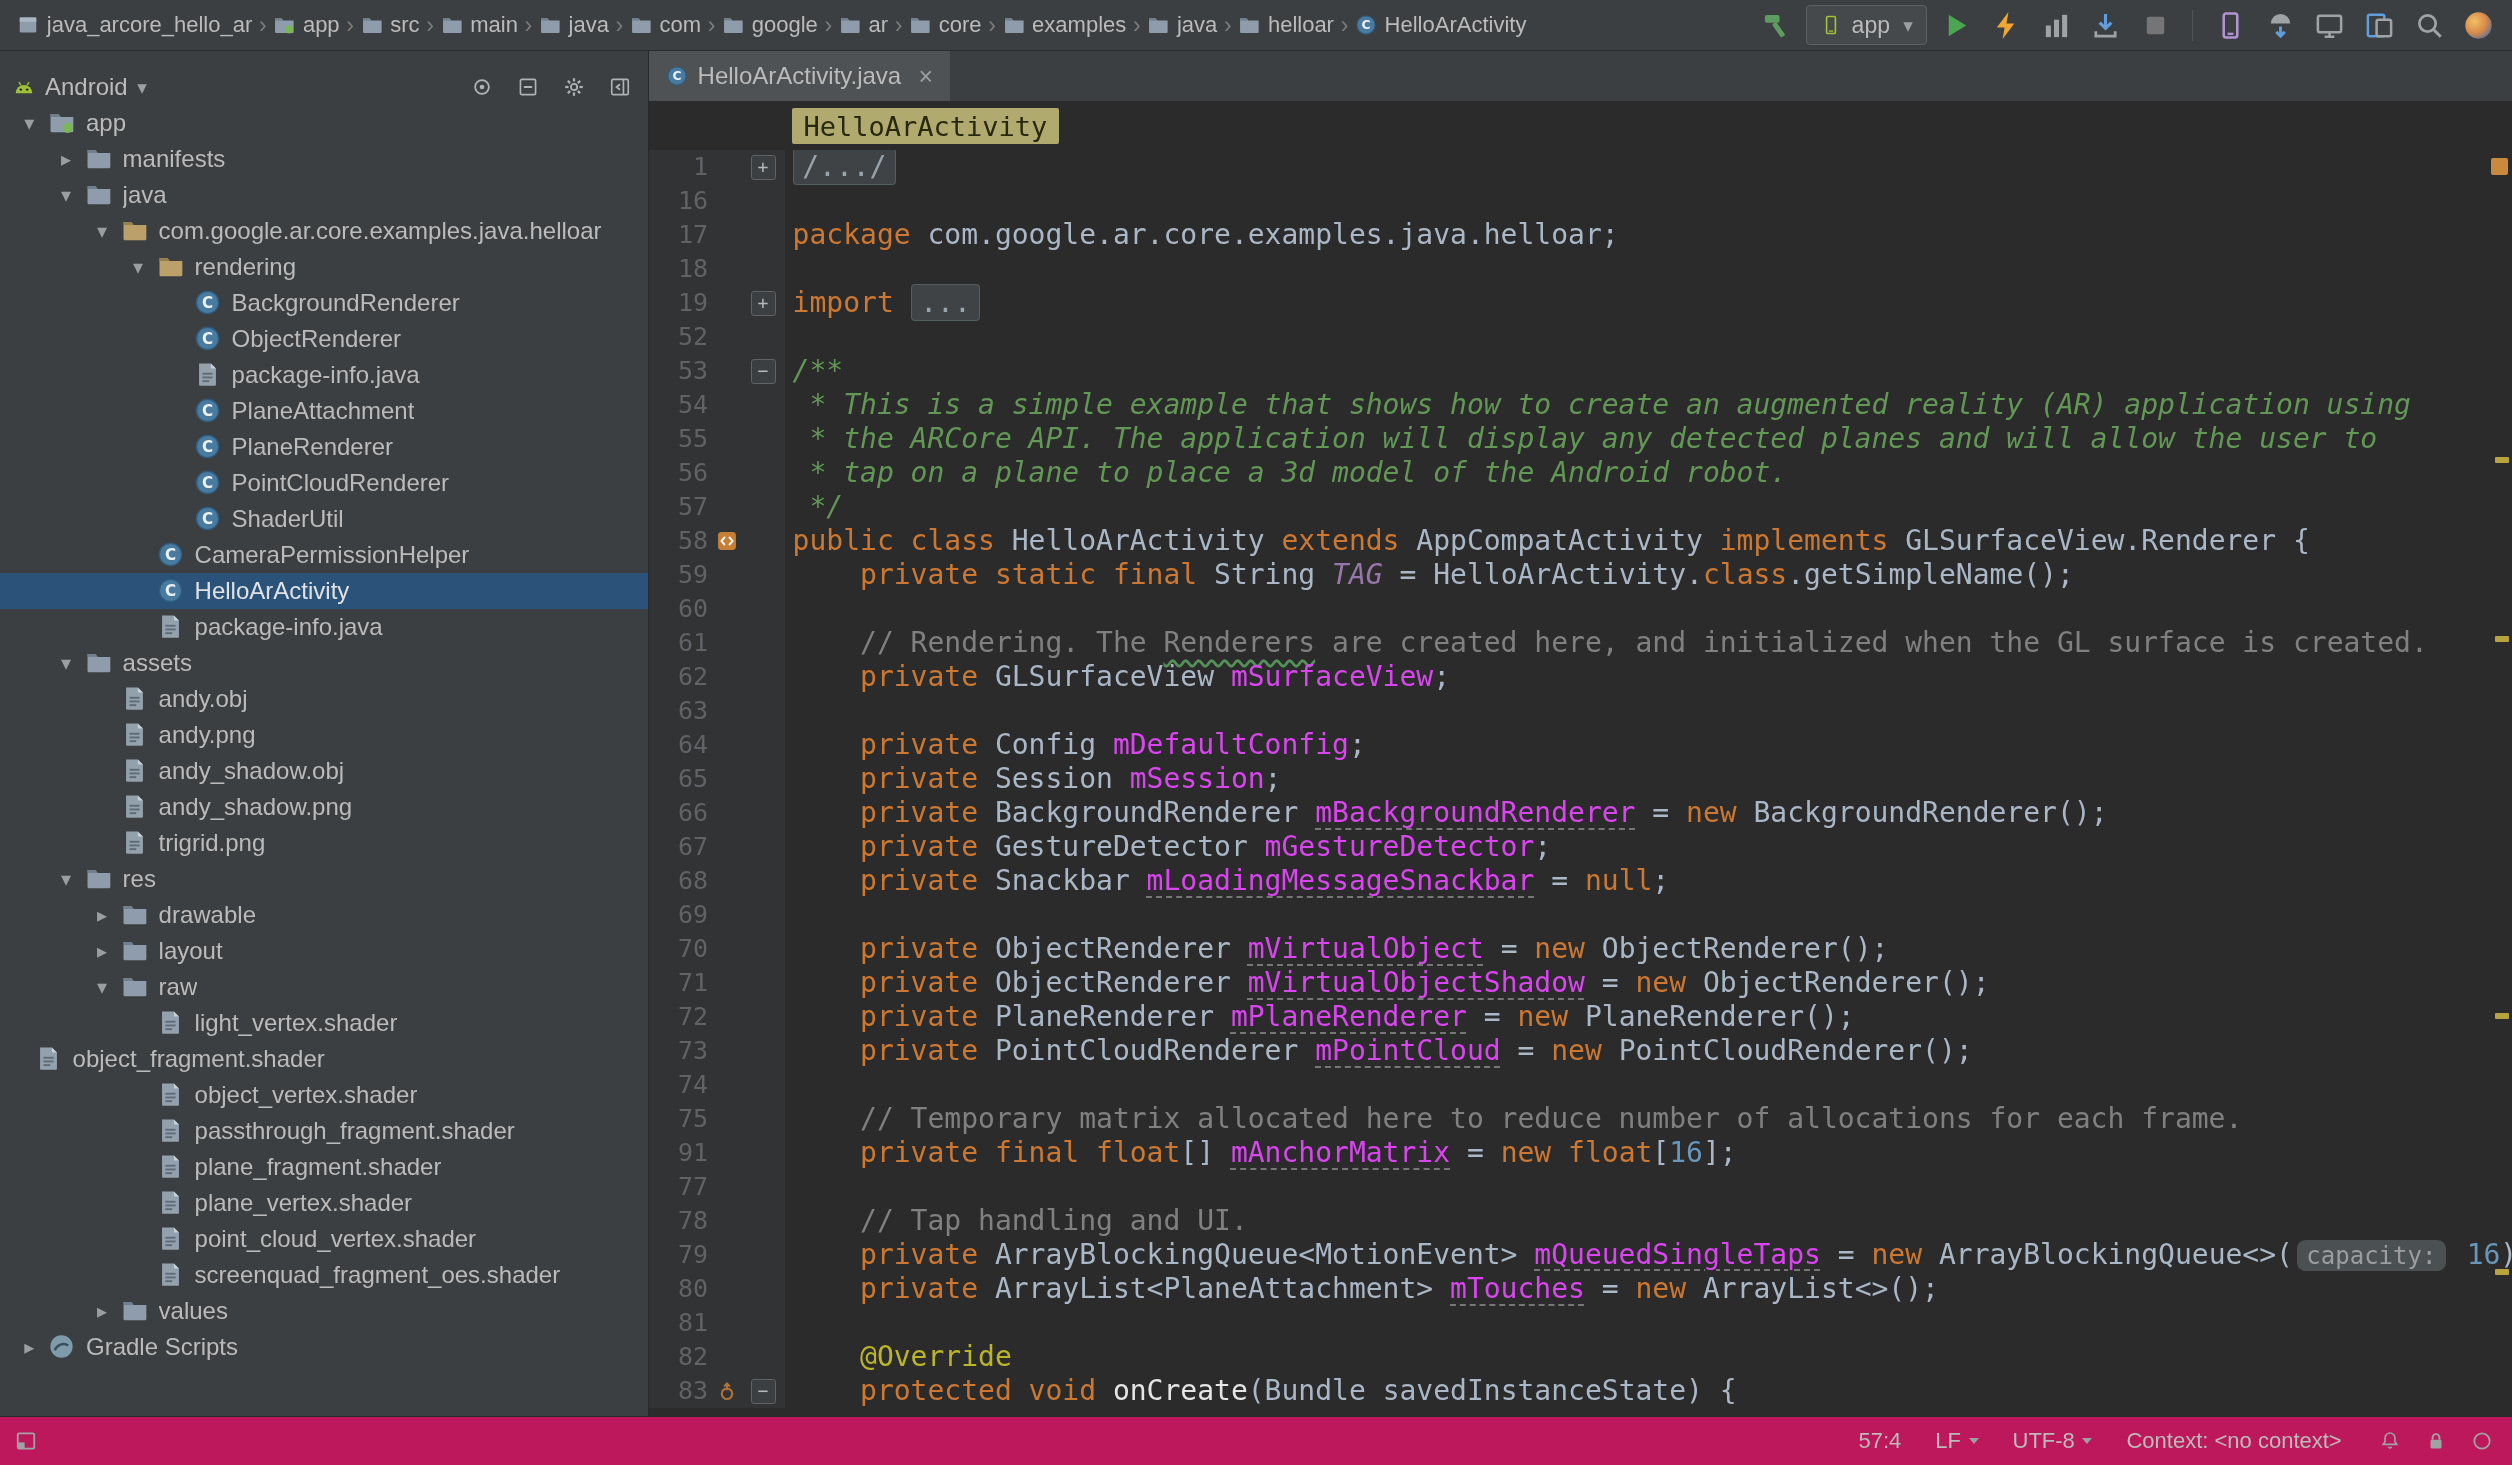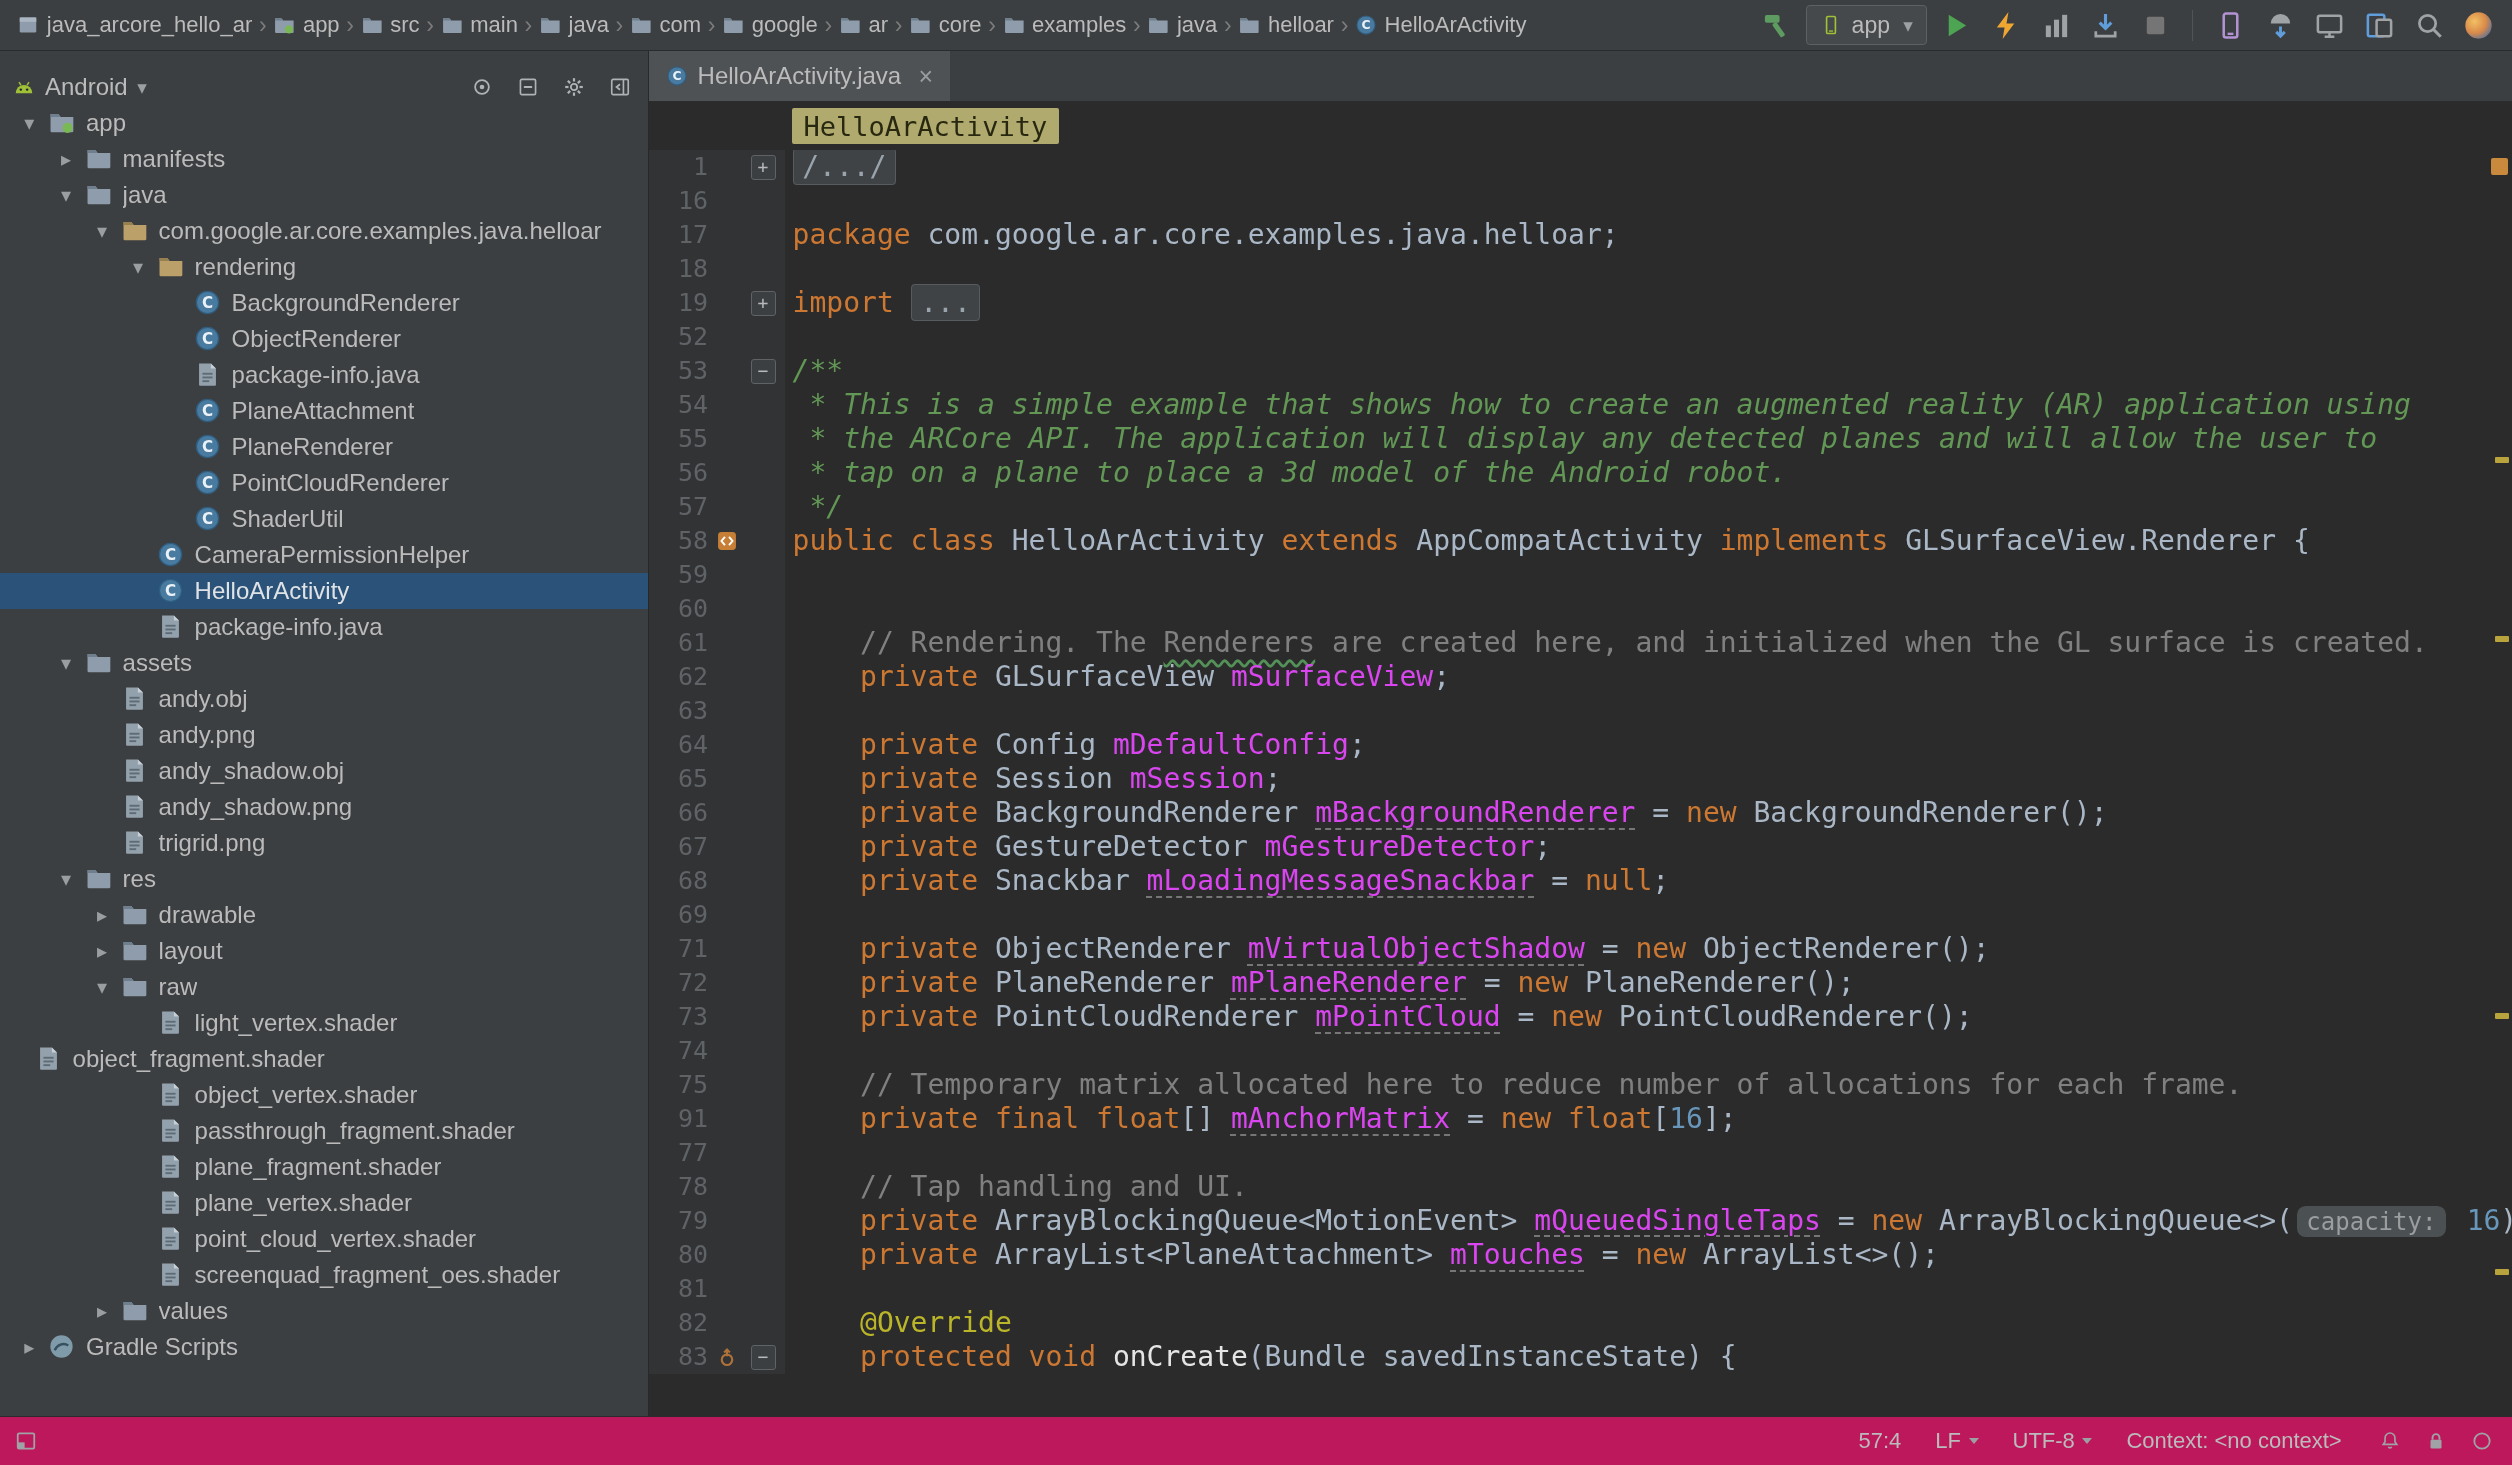--- a/index.html
+++ b/index.html
@@ -997,20 +997,21 @@
                 <span class="fold"></span>
               </div>
               <span class="ctext"><span class="kw">public class </span><span class="def">HelloArActivity </span><span class="kw">extends </span><span class="def">AppCompatActivity </span><span class="kw">implements </span><span class="def">GLSurfaceView.Renderer {</span></span>
             </div>
             <div class="cline">
               <div class="gutter">
                 <span class="ln">59</span>
                 <span class="gico"></span>
                 <span class="fold"></span>
               </div>
+              <span class="ctext"><span class="def">    </span><span class="kw">private static final </span><span class="def">String </span><span class="sfield">TAG </span><span class="def">= HelloArActivity.</span><span class="kw">class</span><span class="def">.getSimpleName();</span></span>
             </div>
             <div class="cline">
               <div class="gutter">
                 <span class="ln">60</span>
                 <span class="gico"></span>
                 <span class="fold"></span>
               </div>
               <span class="ctext"></span>
             </div>
             <div class="cline">
@@ -1077,20 +1078,28 @@
               </div>
               <span class="ctext"><span class="def">    </span><span class="kw">private </span><span class="def">Snackbar </span><span class="field u">mLoadingMessageSnackbar</span><span class="def"> = </span><span class="kw">null</span><span class="def">;</span></span>
             </div>
             <div class="cline">
               <div class="gutter">
                 <span class="ln">69</span>
                 <span class="gico"></span>
                 <span class="fold"></span>
               </div>
               <span class="ctext"></span>
+            </div>
+            <div class="cline">
+              <div class="gutter">
+                <span class="ln">70</span>
+                <span class="gico"></span>
+                <span class="fold"></span>
+              </div>
+              <span class="ctext"><span class="def">    </span><span class="kw">private </span><span class="def">ObjectRenderer </span><span class="field u">mVirtualObject</span><span class="def"> = </span><span class="kw">new </span><span class="def">ObjectRenderer();</span></span>
             </div>
             <div class="cline">
               <div class="gutter">
                 <span class="ln">71</span>
                 <span class="gico"></span>
                 <span class="fold"></span>
               </div>
               <span class="ctext"><span class="def">    </span><span class="kw">private </span><span class="def">ObjectRenderer </span><span class="field u">mVirtualObjectShadow</span><span class="def"> = </span><span class="kw">new </span><span class="def">ObjectRenderer();</span></span>
             </div>
             <div class="cline">

